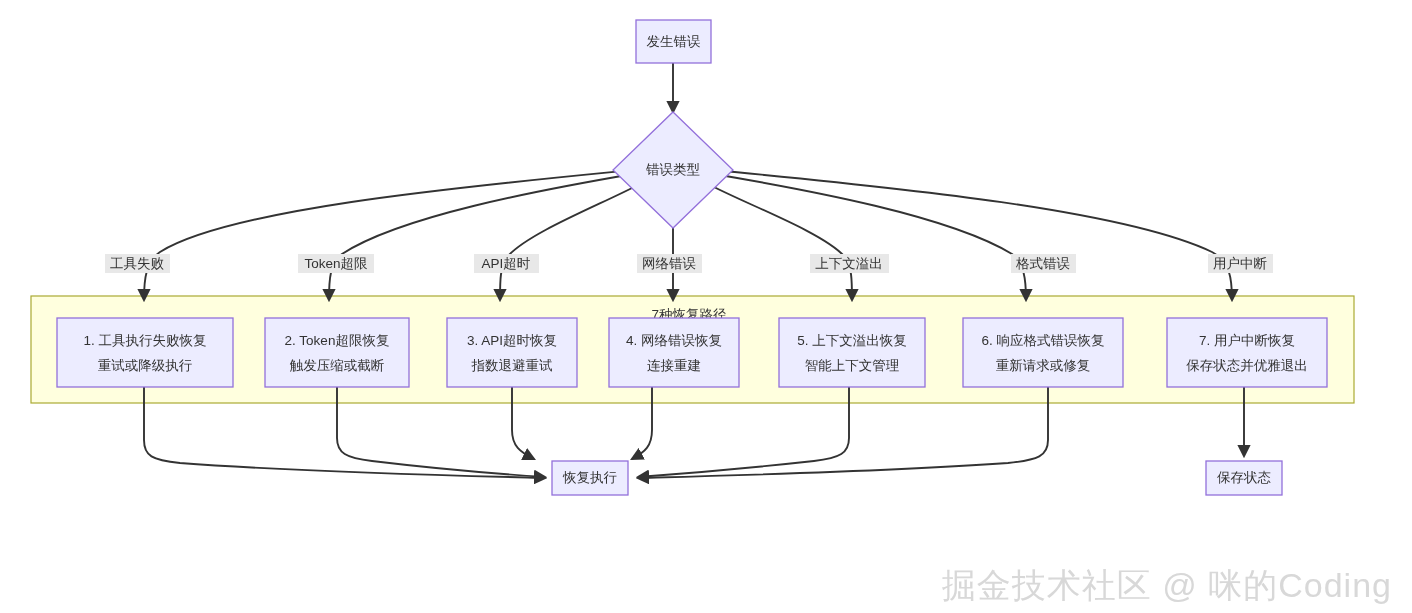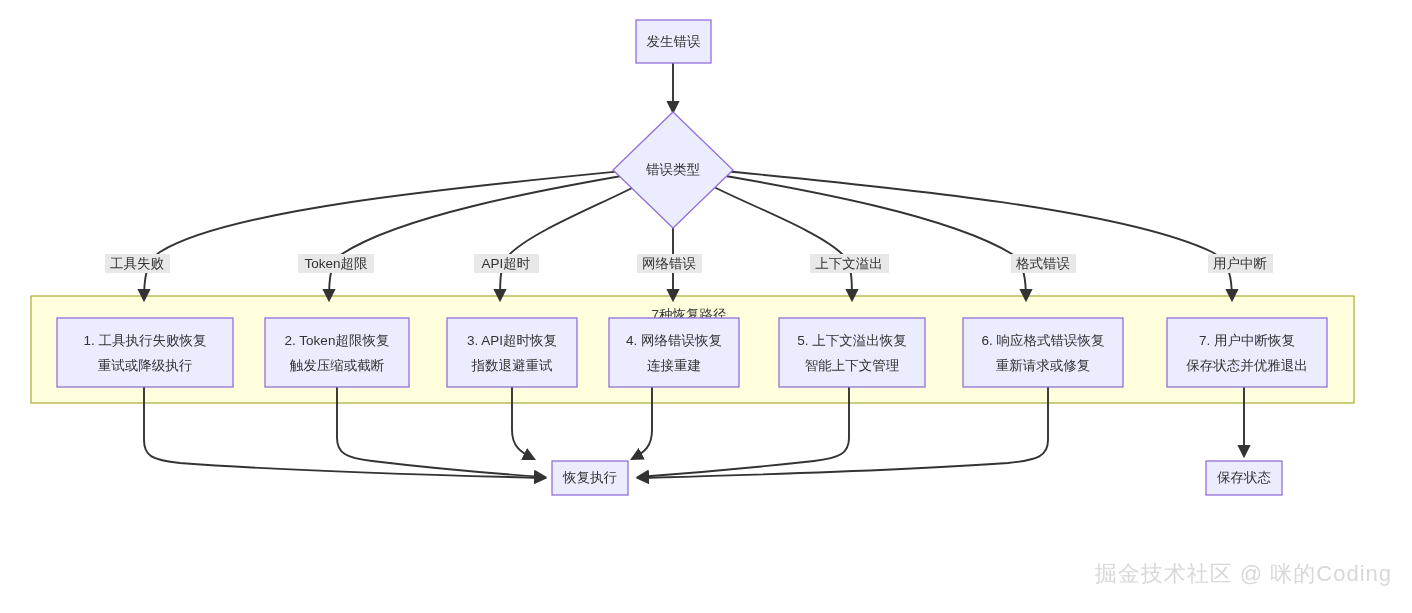--- a/index.html
+++ b/index.html
@@ -64,23 +64,23 @@
   .edge-label-text {
     font-family: "Liberation Sans", "DejaVu Sans", sans-serif;
     font-size: 13.5px;
     fill: #333333;
     text-anchor: middle;
     dominant-baseline: middle;
   }
   .watermark {
     position: absolute;
     right: 20px;
-    bottom: 24px;
-    font-family: "Liberation Sans", "DejaVu Sans", sans-serif;
-    font-size: 22px;
+    bottom: 4px;
+    font-family: "Liberation Sans", "DejaVu Sans", sans-serif;
+    font-size: 34px;
     color: #d8d8d8;
     letter-spacing: 1px;
     white-space: nowrap;
     user-select: none;
     margin-top: 40px;
   }
 </style>
 </head>
 <body>
 

